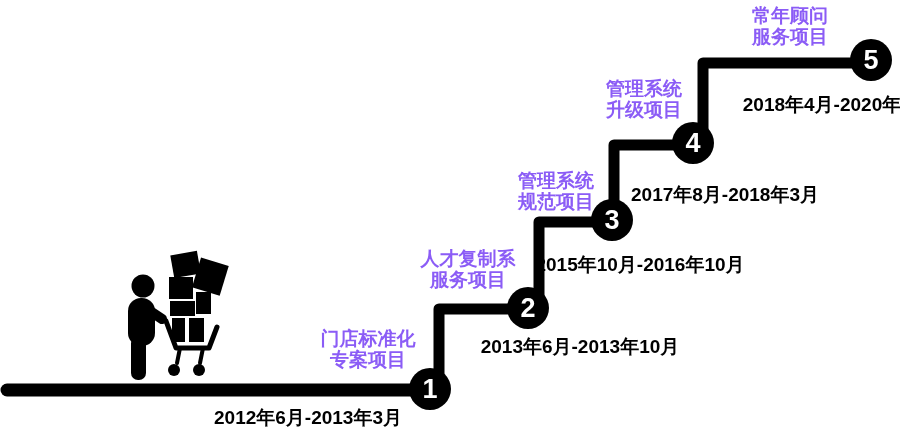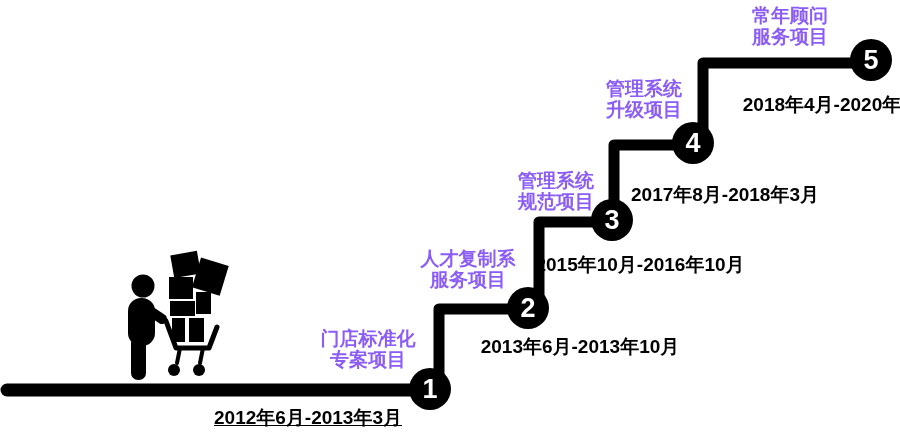--- a/index.html
+++ b/index.html
@@ -23,21 +23,21 @@
     font-size:19px;font-weight:bold;color:#8b5cf6;line-height:21px;
   }
   .date{
     position:absolute;transform:translateX(-50%);
     white-space:nowrap;text-align:center;
     font-size:19px;font-weight:bold;color:#000000;line-height:22px;
   }
   
   .m1-node{left:409px;top:368px;}
   .m1-label{left:368px;top:328px;}
-  .m1-date{left:308px;top:407px;text-decoration:underline;}
+  .m1-date{left:308px;top:407px;}
   
   .m2-node{left:507px;top:287px;}
   .m2-label{left:468px;top:248px;}
   .m2-date{left:561px;top:336px;margin-left:19px;}
   
   .m3-node{left:591px;top:199px;}
   .m3-label{left:556px;top:170px;}
   .m3-date{left:640px;top:254px;}
   
   .m4-node{left:672px;top:122px;}

